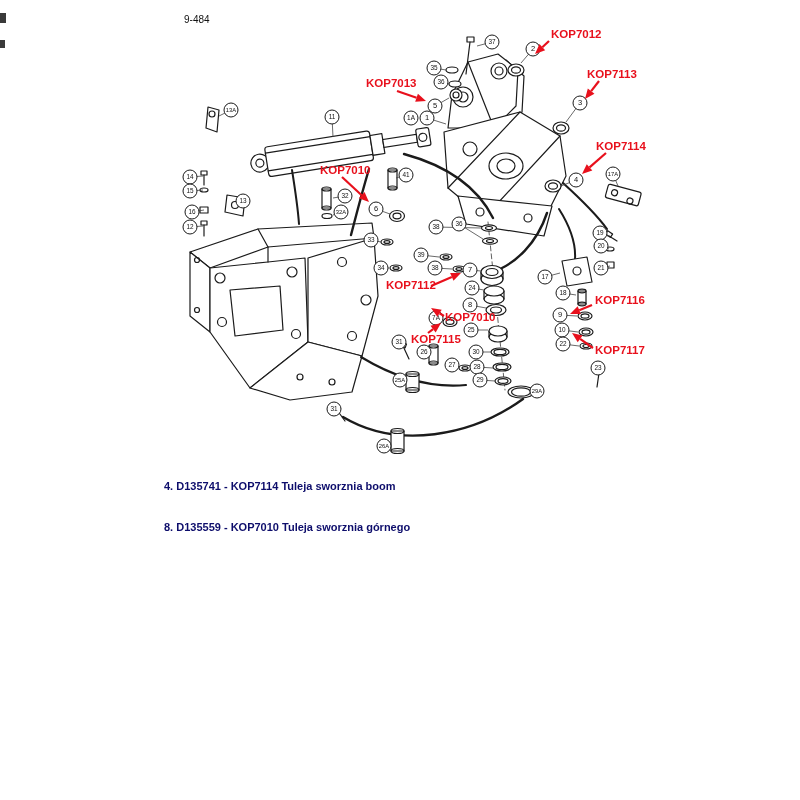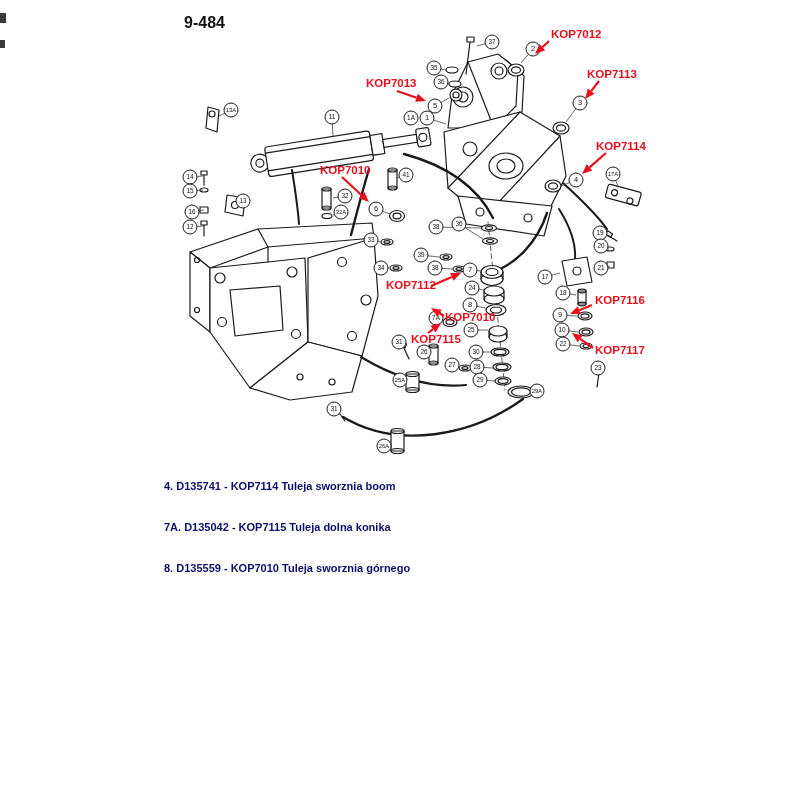--- a/index.html
+++ b/index.html
@@ -1,18 +1,18 @@
 <!DOCTYPE html>
 <html><head>
 <meta charset="utf-8">
 <style>
   html,body{margin:0;padding:0;background:#fff;}
   .page{position:relative;width:800px;height:800px;background:#fff;overflow:hidden;
         font-family:"Liberation Sans",sans-serif;}
-  .page-number{position:absolute;left:184px;top:14px;font-size:16px;font-weight:bold;color:#111;}
+  .page-number{position:absolute;left:184px;top:14px;font-size:10px;font-weight:normal;color:#111;}
   .scan-artifact{position:absolute;background:#3a3a3a;}
   .artifact-1{left:0;top:13px;width:6px;height:10px;}
   .artifact-2{left:0;top:40px;width:5px;height:8px;}
   svg.diagram{position:absolute;left:0;top:0;}
   .legend{position:absolute;left:164px;top:452px;color:#0d0d6b;font-size:11px;
           font-weight:bold;line-height:13.8px;white-space:pre;}
 </style>
 </head>
 <body>
 
@@ -525,19 +525,18 @@
         <g>
           <text x="595" y="354" fill="#e8101c" font-size="11.5" font-weight="bold">KOP7117</text>
           <line x1="593" y1="348" x2="580.1373347120674" y2="338.812381937191" stroke="#e8101c" stroke-width="2.2"></line>
           <polygon points="572,333 582.5785351256876,335.3947013581227 577.6961342984472,342.2300625162593" fill="#e8101c"></polygon>
         </g>
       </g>
   </svg>
 
   <div class="legend">
     <div>4. D135741 - KOP7114 Tuleja sworznia boom</div>
-    <div>7A. D135042 - KOP7115 Tuleja dolna konika</div>
     <div>8. D135559 - KOP7010 Tuleja sworznia górnego</div>
     
     
   </div>
 
 </div>
 
 </body></html>

